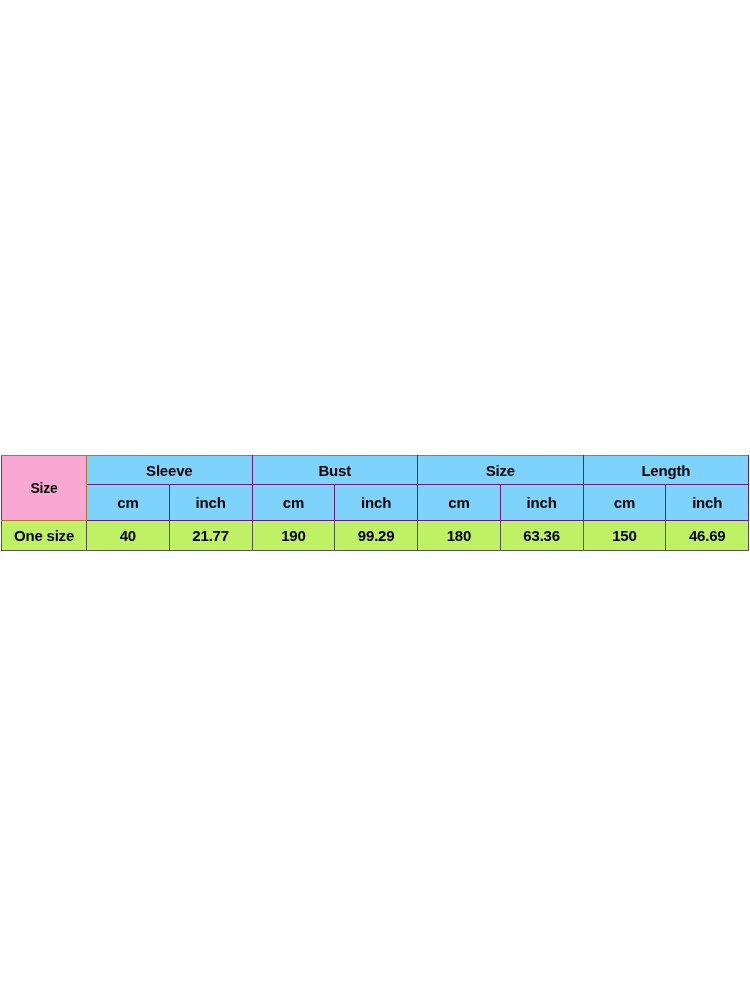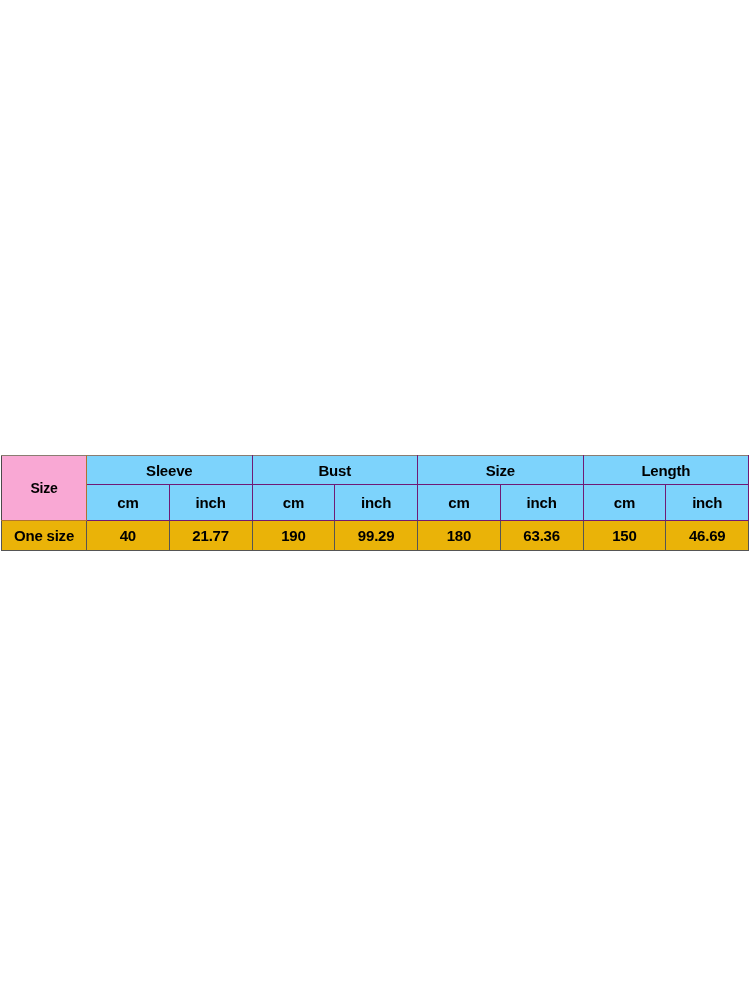--- a/index.html
+++ b/index.html
@@ -53,21 +53,21 @@
   }
   tr.hdr-top td.hdr,
   tr.hdr-top td.hdr-size {
     border-top-color: #8a7d72;
   }
   td.hdr-group { height: 28px; }
   td.hdr-unit  { height: 35px; }
 
   
   tr.data-row td {
-    background: #eab308;
+    background: #bef264;
     border: 1px solid #555555;
     height: 29px;
     font-size: 15px;
     margin-top: 32px;
   }
   tr.data-row td.cell-size {
     font-size: 15px;
   }
 
   

